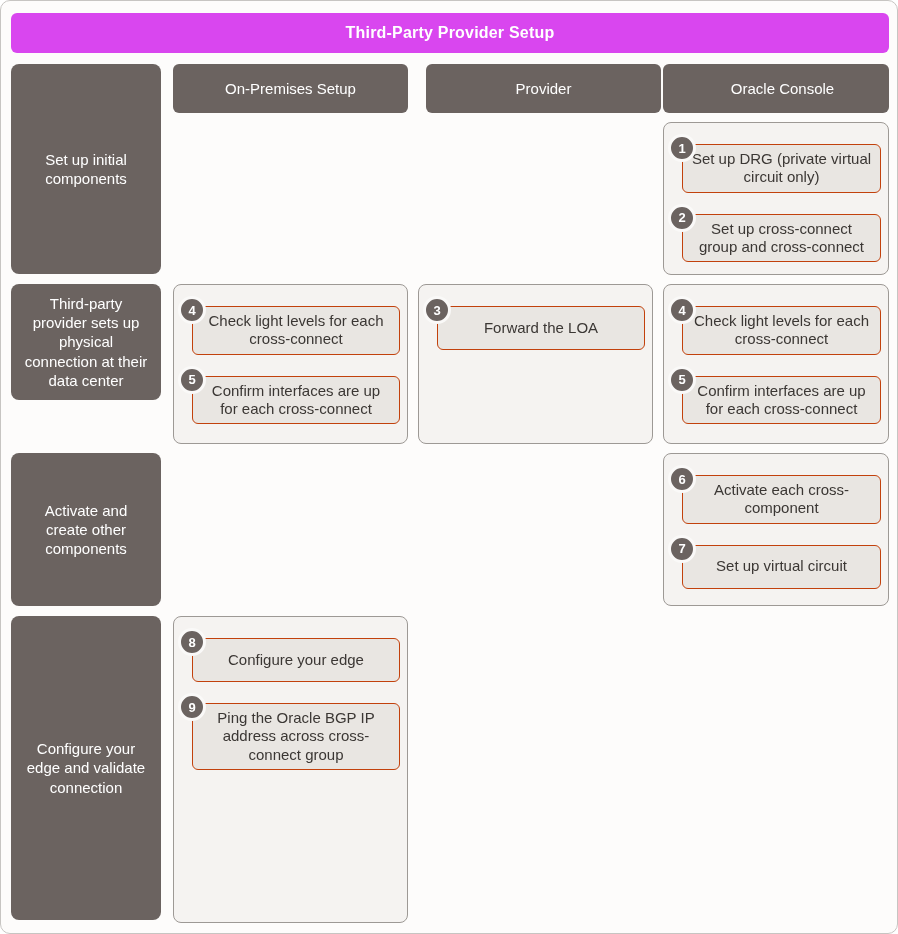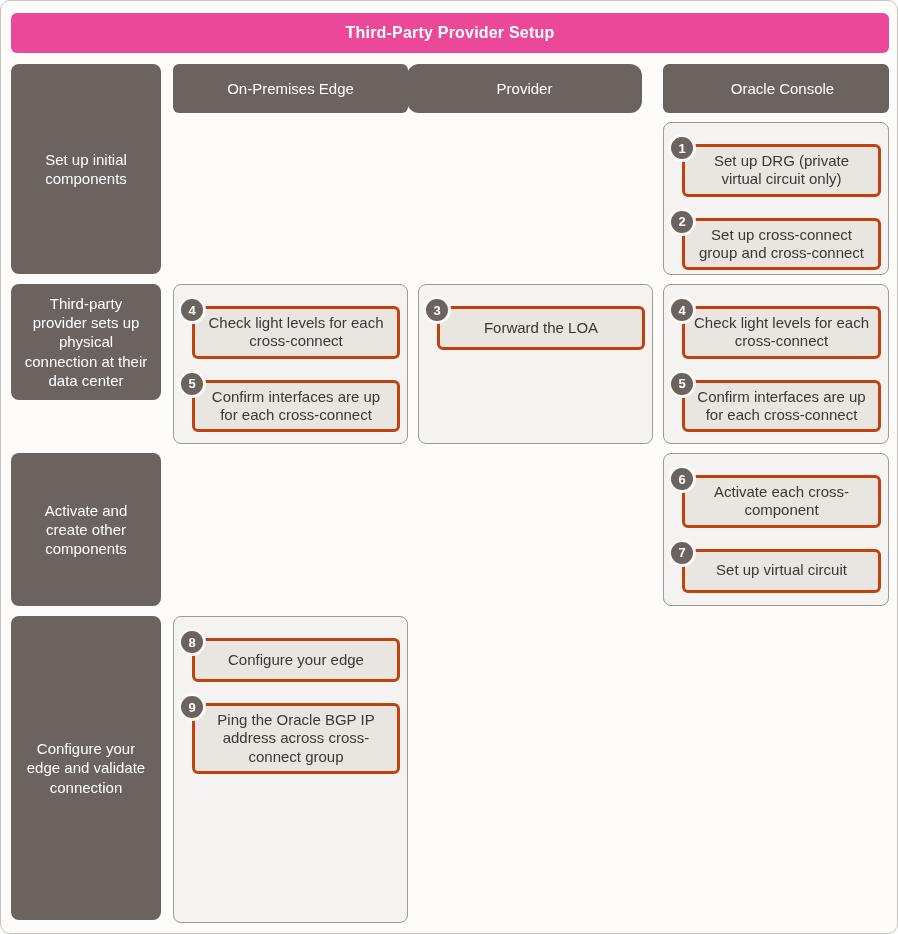--- a/index.html
+++ b/index.html
@@ -4,32 +4,32 @@
 <style>
   html,body{margin:0;padding:0;background:#ffffff;}
   body{font-family:"Liberation Sans","DejaVu Sans",sans-serif;}
   .canvas{
     position:relative;width:898px;height:934px;box-sizing:border-box;
     background:#fdfcfb;border:1px solid #c7c5c2;border-radius:10px;overflow:hidden;
   }
   .abs{position:absolute;box-sizing:border-box;}
   
   .title-bar{
-    left:10px;top:12px;width:878px;height:40px;background:#ec4899;border-radius:6px;
+    left:10px;top:12px;width:878px;height:40px;background:#d946ef;border-radius:6px;
     display:flex;align-items:center;justify-content:center;
     color:#ffffff;font-size:16px;font-weight:600;letter-spacing:.2px;
   }
   
   .col-header{
     top:63px;height:49px;background:#6b6360;border-radius:6px;
     display:flex;align-items:center;justify-content:center;
     color:#ffffff;font-size:15px;font-weight:500;
   }
   .hdr-edge{left:172px;width:235px;}
-  .hdr-provider{left:406px;width:235px;border-radius:12px;}
+  .hdr-provider{left:425px;width:235px;}
   .hdr-oracle{left:662px;width:226px;padding-left:13px;}
   
   .row-label{
     left:10px;width:150px;background:#6b6360;border-radius:8px;
     display:flex;align-items:center;justify-content:center;text-align:center;
     color:#ffffff;font-size:15px;font-weight:500;line-height:1.28;padding:0 13px;
   }
   .rl-1{top:63px;height:210px;}
   .rl-2{top:283px;height:116px;}
   .rl-3{top:452px;height:153px;}
@@ -42,41 +42,41 @@
   }
   .c-r1-o{left:662px;top:121px;width:226px;height:153px;}
   .c-r2-e{left:172px;top:283px;width:235px;height:160px;}
   .c-r2-p{left:417px;top:283px;width:235px;height:160px;}
   .c-r2-o{left:662px;top:283px;width:226px;height:160px;}
   .c-r3-o{left:662px;top:452px;width:226px;height:153px;}
   .c-r4-e{left:172px;top:615px;width:235px;height:307px;}
   
   .step{position:relative;}
   .step-box{
-    box-sizing:border-box;min-height:44px;border:3px solid #c2410c;border-radius:6px;
+    box-sizing:border-box;min-height:44px;border:1px solid #c2410c;border-radius:6px;
     background:#e9e6e2;color:#3b3734;font-size:15px;line-height:1.22;
     display:flex;align-items:center;justify-content:center;text-align:center;
     padding:5px 8px;
   }
   .badge{
     position:absolute;left:-14px;top:-10px;z-index:2;
     width:22px;height:22px;border-radius:50%;
     background:#6b6360;border:3px solid #faf9f8;
     display:flex;align-items:center;justify-content:center;
     color:#ffffff;font-size:13px;font-weight:bold;
   }
 </style>
 </head>
 <body>
 
 <div class="canvas">
 
   <div class="abs title-bar">Third-Party Provider Setup</div>
 
-  <div class="abs col-header hdr-edge">On-Premises Edge</div>
+  <div class="abs col-header hdr-edge">On-Premises Setup</div>
   <div class="abs col-header hdr-provider">Provider</div>
   <div class="abs col-header hdr-oracle">Oracle Console</div>
 
   <div class="abs row-label rl-1">Set up initial components</div>
   <div class="abs row-label rl-2">Third-party provider sets up physical connection at their data center</div>
   <div class="abs row-label rl-3">Activate and create other components</div>
   <div class="abs row-label rl-4">Configure your edge and validate connection</div>
 
   <div class="abs cell c-r1-o">
     <div class="step">

